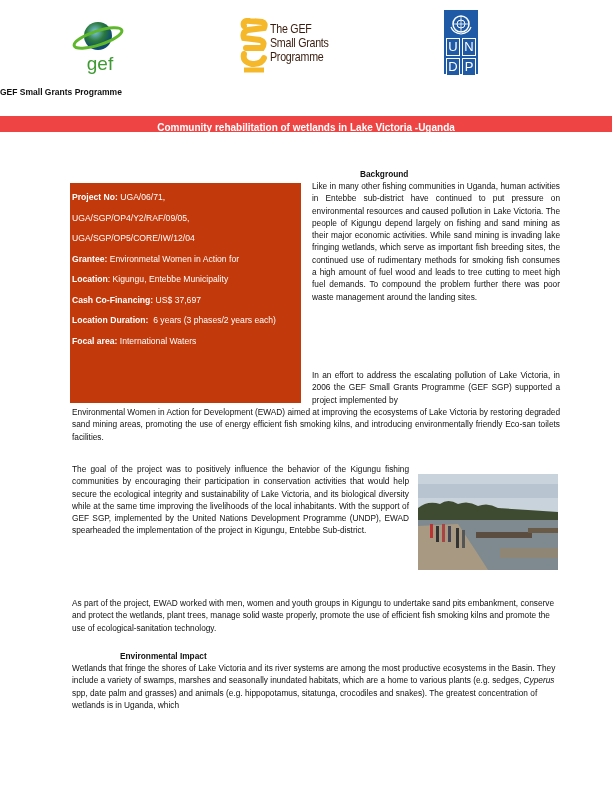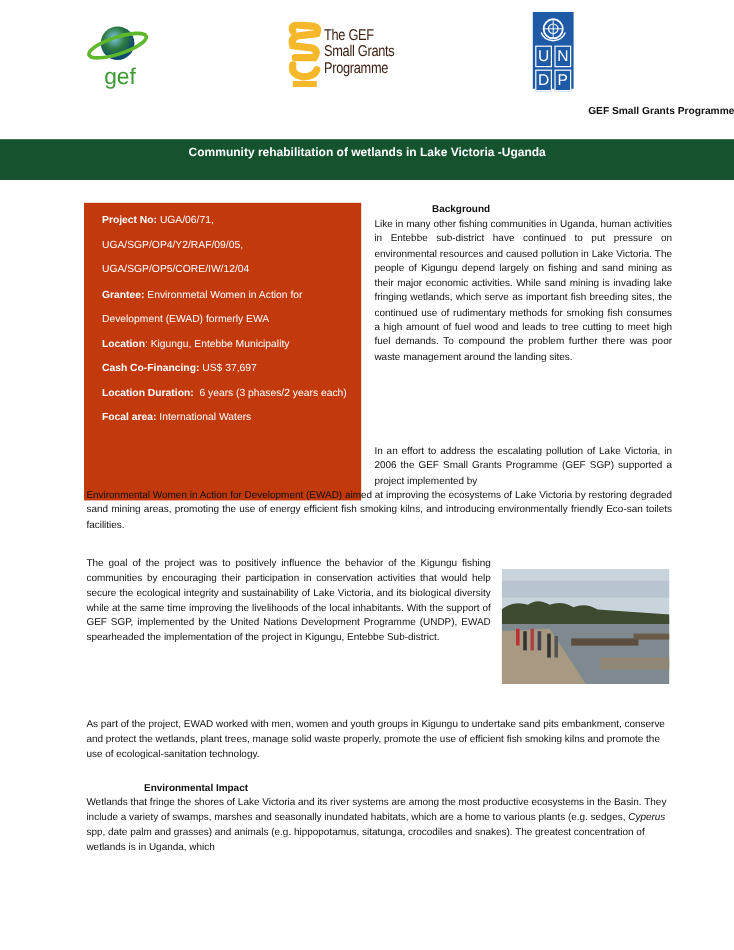--- a/index.html
+++ b/index.html
@@ -9,26 +9,26 @@
   #gef-logo { left:72px; top:18px; width:56px; height:58px; }
   #sgp-logo { left:238px; top:18px; width:122px; height:56px; }
   #undp-logo { left:444px; top:10px; width:34px; height:64px; background:#1f5aa6; }
   .sgp-text { position:absolute; left:32px; top:4px; font-family:"Liberation Sans Narrow","Liberation Sans", sans-serif;
               font-size:13px; line-height:14px; color:#3a1d0e; letter-spacing:-0.3px; transform:scaleX(0.82); transform-origin:left top; }
   .undp-globe { position:absolute; left:5px; top:3px; width:24px; height:22px; }
   .undp-grid { position:absolute; left:2px; top:28px; width:30px; height:34px;
                display:grid; grid-template-columns:1fr 1fr; grid-template-rows:1fr 1fr; gap:2px; }
   .undp-grid span { background:#1f5aa6; color:#fff; font-size:13px; text-align:center; line-height:16px;
                     border:1px solid #fff; }
-  #programme-caption { position:absolute; left:0; width:612px; top:87px; text-align:right;
+  #programme-caption { position:absolute; left:0; width:612px; top:87px; text-align:left;
                        font-size:8.5px; font-weight:bold; }
-  #title-band { position:absolute; left:0; top:116px; width:612px; height:34px; background:#14532d; }
+  #title-band { position:absolute; left:0; top:116px; width:612px; height:16px; background:#ef4444; }
   #title-band span { display:block; text-align:center; color:#fff; font-weight:bold; font-size:10px; margin-top:6px; }
-  #info-box { position:absolute; left:70px; top:169px; width:231px; height:248px; background:#c2390b;
-              color:#fff; font-size:8.6px; padding:4px 15px; box-sizing:border-box; }
+  #info-box { position:absolute; left:70px; top:183px; width:231px; height:220px; background:#c2390b;
+              color:#fff; font-size:8.6px; padding:4px 2px; box-sizing:border-box; }
   #info-box .row { line-height:20.5px; white-space:nowrap; }
   #info-box b { font-weight:bold; }
   .para { position:absolute; font-size:8.3px; line-height:12.3px; text-align:justify; }
   .para h4 { margin:0; font-size:8.3px; font-weight:bold; line-height:12px;padding-left:48px; }
   #background { left:312px; top:168px; width:248px; }
   #effort { left:312px; top:369px; width:248px; }
   #effort-cont { left:72px; top:406px; width:488px; }
   #objectives { left:72px; top:463px; width:337px; }
   #photo { position:absolute; left:418px; top:474px; width:140px; height:96px; overflow:hidden; }
   #part { left:72px; top:597px; width:488px; text-align:left; }
@@ -85,21 +85,20 @@
 
 <div id="title-band">
   <span>Community rehabilitation of wetlands in Lake Victoria -Uganda</span>
 </div>
 
 <div id="info-box">
   <div class="row"><b>Project No:</b> <span>UGA/06/71,</span></div>
   <div class="row">UGA/SGP/OP4/Y2/RAF/09/05,</div>
   <div class="row">UGA/SGP/OP5/CORE/IW/12/04</div>
   <div class="row"><b>Grantee:</b> <span>Environmetal Women in Action for</span></div>
-  <div class="row">Development (EWAD) formerly EWA</div>
   <div class="row"><b>Location</b><span>: Kigungu, Entebbe Municipality</span></div>
   <div class="row"><b>Cash Co-Financing:</b><span> US$ 37,697</span></div>
   <div class="row" style="white-space:pre"><b>Location Duration:</b><span>  6 years (3 phases/2 years each)</span></div>
   <div class="row"><b>Focal area:</b><span> International Waters</span></div>
 </div>
 
 <div class="para" id="background">
   <h4>Background</h4>
   <div>Like in many other fishing communities in Uganda, human activities in Entebbe sub-district have continued to put pressure on environmental resources and caused pollution in Lake Victoria.  The people of Kigungu depend largely on fishing and sand mining as their major economic activities. While sand mining is invading lake fringing wetlands, which serve as important fish breeding sites, the continued use of rudimentary methods for smoking fish consumes a high amount of fuel wood and leads to tree cutting to meet high fuel demands. To compound the problem further there was poor waste management around the landing sites.</div>
 </div>

